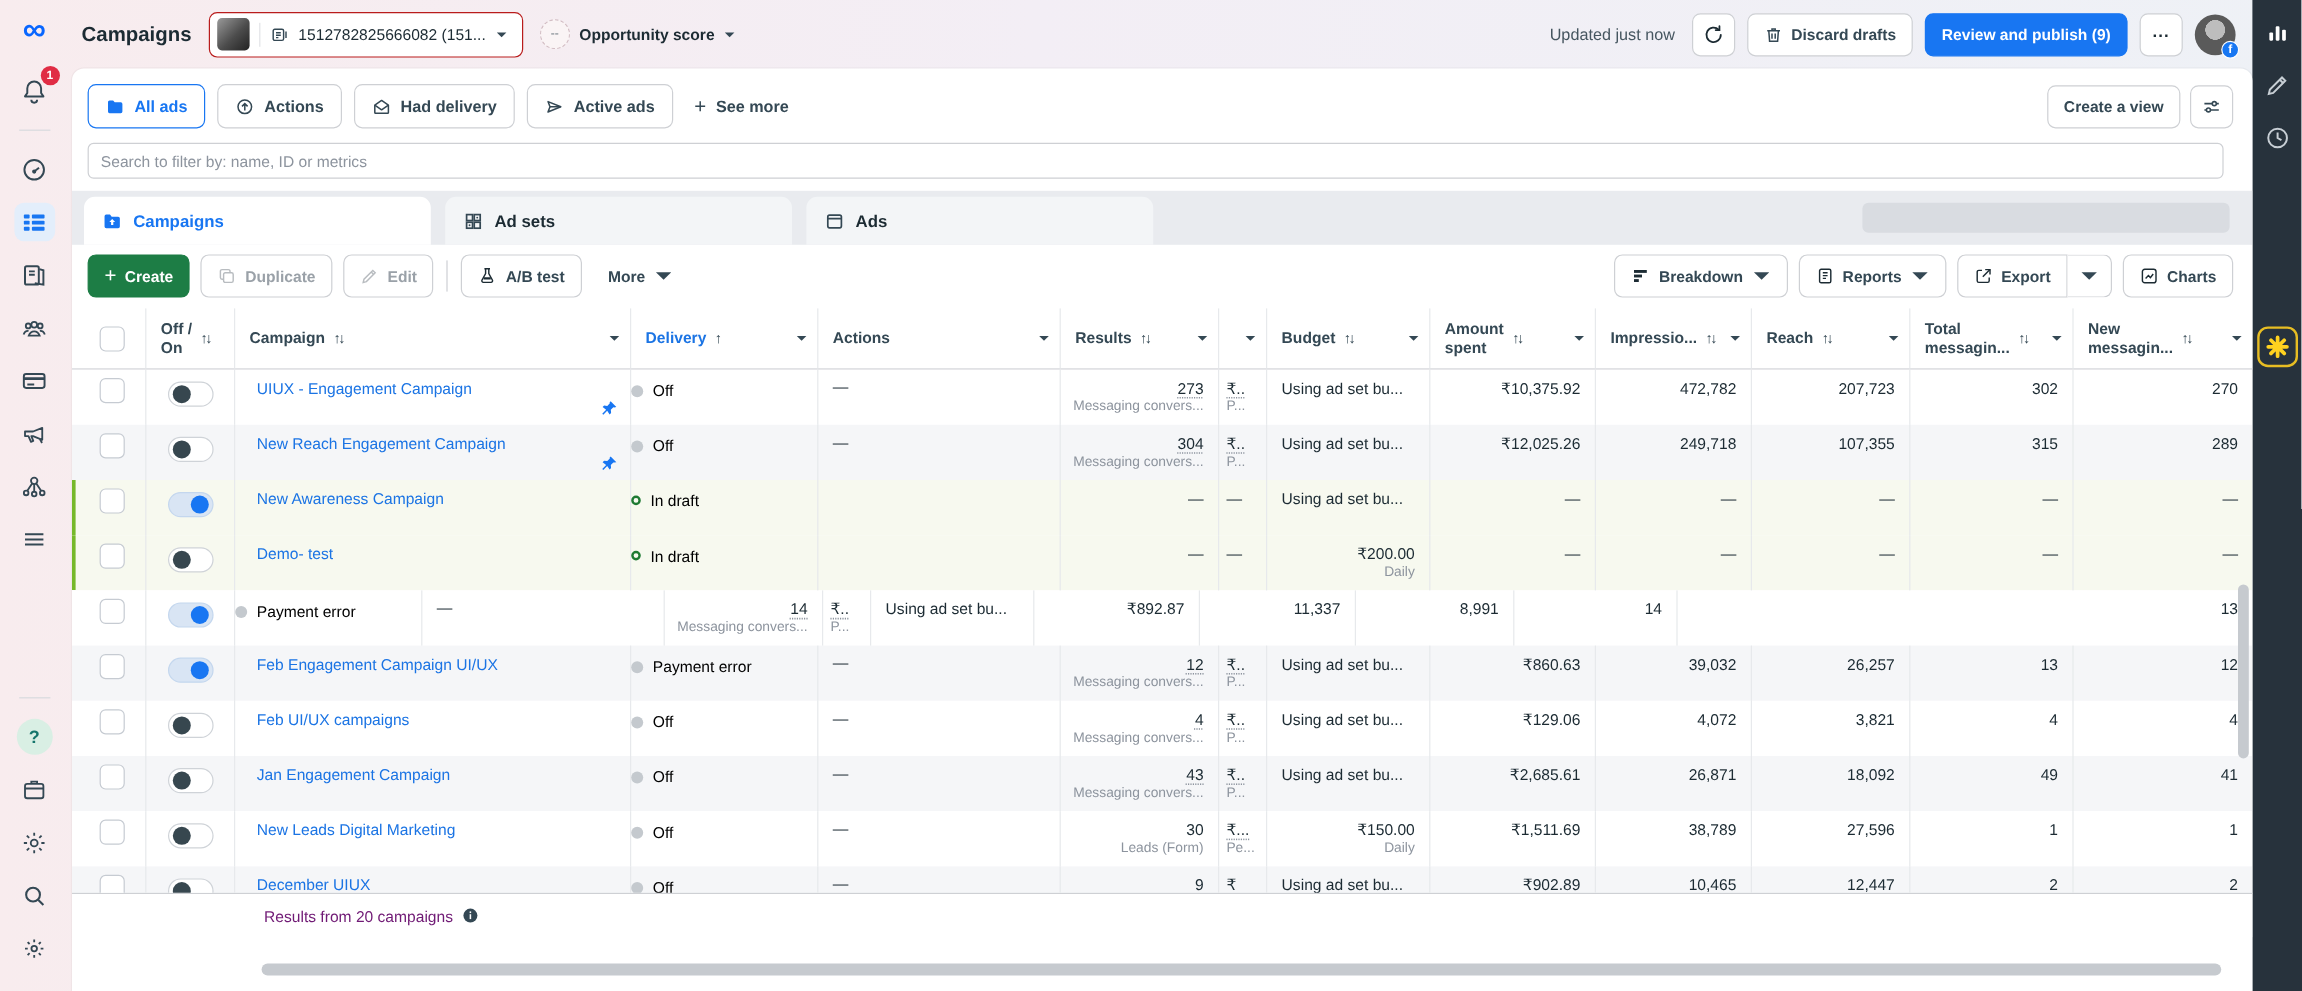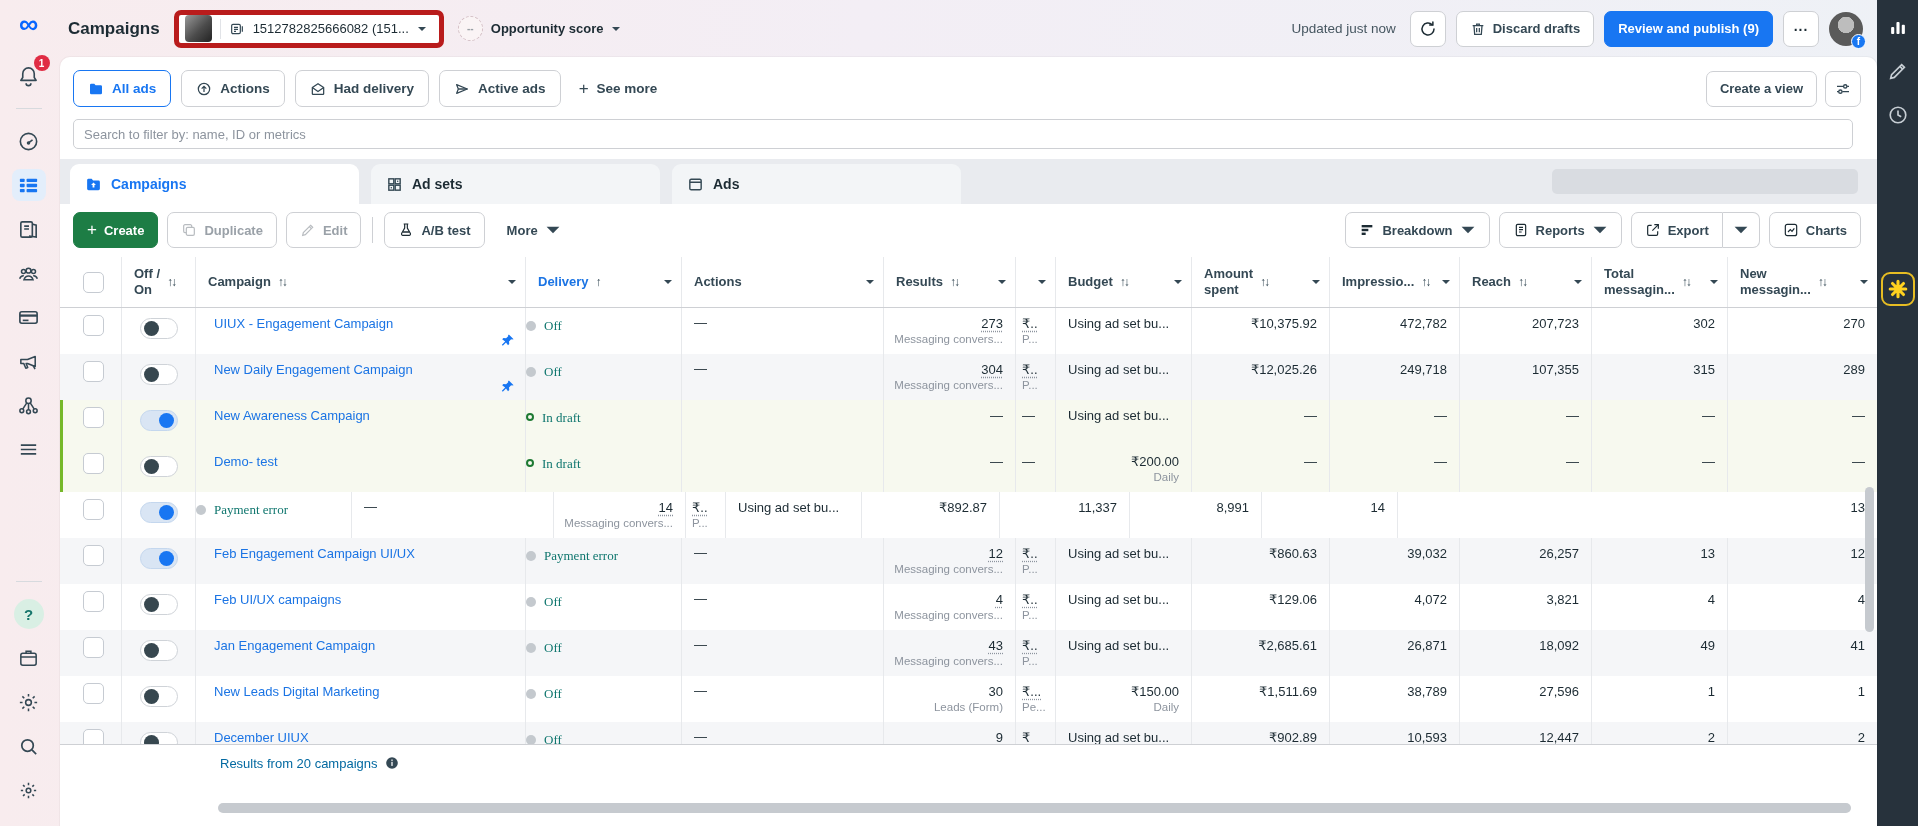--- a/index.html
+++ b/index.html
@@ -26,21 +26,21 @@
   .rightrail { width:41px; flex:none; background:#27323c; display:flex; flex-direction:column; align-items:center; padding-top:12px; }
   .railbtn { width:30px; height:30px; border:none; background:transparent; display:flex; align-items:center; justify-content:center;
     margin-bottom:14px; cursor:pointer; }
   .railbtn svg { width:22px; height:22px; }
   .railbtn.asterisk { margin-top:128px; border:2px solid #e7bd23; border-radius:9px; width:34px; height:34px; }
 
   
   .main { flex:1; min-width:0; display:flex; flex-direction:column; }
   .topbar { height:57px; flex:none; display:flex; align-items:center; padding:0 14px 0 11px; gap:14px; }
   .tb-title { font-size:17px; font-weight:bold; }
-  .acct { display:flex; align-items:center; gap:8px; height:38px; background:#fff; border:5px solid #b91c1c;
+  .acct { display:flex; align-items:center; gap:8px; height:38px; background:#fff; border:1px solid #b91c1c;
     border-radius:7px; padding:0 12px 0 6px; cursor:pointer; font-size:13px; color:#1c2b33; }
   .acct-avatar { width:27px; height:27px; border-radius:4px; background:linear-gradient(135deg,#9a9a9a 0%,#4c4c4c 55%,#222 100%); }
   .acct-sep { width:1px; height:20px; background:#e1e3e7; }
   .caret svg { width:10px; height:10px; display:block; }
   .opp { display:flex; align-items:center; gap:8px; border:none; background:transparent; font-size:13px; font-weight:600;
     color:#1c2b33; cursor:pointer; }
   .opp-circle { width:25px; height:25px; border-radius:50%; border:1.5px dashed #d3bec4; color:#9aa0a6; font-size:10px;
     display:flex; align-items:center; justify-content:center; background:#faf4f5; }
   .tb-right { margin-left:auto; display:flex; align-items:center; gap:10px; }
   .updated { color:#465660; font-size:13.5px; margin-right:4px; }
@@ -127,30 +127,30 @@
   .toggle { width:38px; height:21px; border-radius:11px; background:#fff; border:1px solid #cfd3d8; position:relative; cursor:pointer; flex:none; }
   .toggle .knob { width:15px; height:15px; border-radius:50%; background:#37474f; position:absolute; top:2px; left:3px; }
   .toggle.on { background:#d9e5f4; border-color:#c4d7ee; }
   .toggle.on .knob { left:auto; right:3px; background:#1876f2; }
   .td.c-campaign { flex-direction:column; padding-left:18px; padding-right:10px; align-items:flex-start; }
   .camp-link { color:#1b74e4; font-size:13px; cursor:pointer; line-height:17px; }
   .pin { margin-left:auto; display:flex; padding-top:1px; }
   .td.c-delivery { flex-direction:row; align-items:flex-start; gap:8px; padding-top:10px; }
   .dot { width:10px; height:10px; border-radius:50%; background:#c4c9ce; margin-top:3px; flex:none; }
   .dot.draft { width:8px; height:8px; background:transparent; border:2.2px solid #1e7a33; }
-  .deliv-text { font-size:13px; color:#0f766e; line-height:16px;font-family:Liberation Serif, serif; }
+  .deliv-text { font-size:13px; color:#000000; line-height:16px; }
   .td.c-actions { padding-left:12px; }
   .num { font-size:13px; color:#1c2b33; text-align:right; padding-right:12px; line-height:17px; }
   .sub { font-size:11.5px; color:#8d949e; text-align:right; padding-right:12px; line-height:15px; }
   .sub.left { text-align:left; padding-left:12px; }
   .linky { text-decoration:underline dotted #8d949e; text-underline-offset:3px; }
   .budget-left { text-align:left; padding-left:12px; padding-right:0; }
 
   .tfoot { border-top:1px solid #ced0d4; height:37px; display:flex; align-items:center; gap:7px; padding-left:160px;
-    background:#fff; font-size:13px; color:#0369a1; }
+    background:#fff; font-size:13px; color:#701a75; }
   .info-ic { display:flex; } .info-ic svg { width:14px; height:14px; }
 
   .hthumb { position:absolute; left:158px; right:26px; bottom:13px; height:10px; background:#c6cacf; border-radius:6px; cursor:pointer; }
   .vthumb { position:absolute; right:3px; top:430px; width:9px; height:145px; background:#c6cacf; border-radius:5px; cursor:pointer; }
 </style>
 </head>
 <body>
 
 <div class="app">
 
@@ -664,21 +664,21 @@
             <div class="trow alt">
               <div class="td c-sel">
                 <span class="cbx"></span>
               </div>
               <div class="td c-toggle">
                 <span class="toggle off">
                   <span class="knob"></span>
                 </span>
               </div>
               <div class="td c-campaign">
-                <span class="camp-link">New Daily Engagement Campaign</span>
+                <span class="camp-link">New Reach Engagement Campaign</span>
                 <span class="pin">
                   <svg width="15" height="15" viewBox="0 0 24 24" fill="#1876f2">
                     <path d="M14.2 2.2l7.6 7.6-2.9.6-1.1-.3-3.4 3.4.4 4.2-2 2-3.2-4.7-5.2 5.2-1.4-1.4 5.2-5.2L3.5 10l2-2 4.2.4 3.4-3.4-.3-1.1z"></path>
                   </svg>
                 </span>
               </div>
               <div class="td c-delivery">
                 <span class="dot off"></span>
                 <span class="deliv-text">Off</span>
               </div>
@@ -1054,21 +1054,21 @@
               <div class="td c-cost">
                 <span class="num linky" style="text-align:left;padding-left:6px;padding-right:0">₹</span>
               </div>
               <div class="td c-budget">
                 <span class="num budget-left">Using ad set bu...</span>
               </div>
               <div class="td c-amount_spent">
                 <span class="num">₹902.89</span>
               </div>
               <div class="td c-impressions">
-                <span class="num">10,593</span>
+                <span class="num">10,465</span>
               </div>
               <div class="td c-reach">
                 <span class="num">12,447</span>
               </div>
               <div class="td c-total_messaging">
                 <span class="num">2</span>
               </div>
               <div class="td c-new_messaging">
                 <span class="num">2</span>
               </div>

